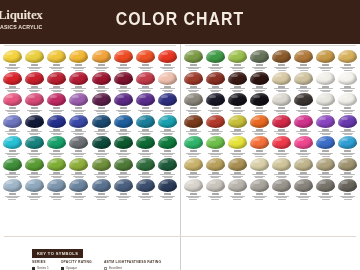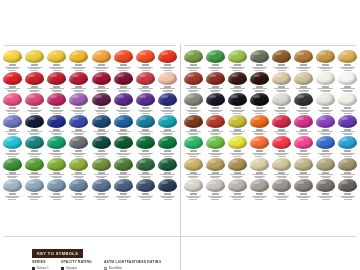--- a/index.html
+++ b/index.html
@@ -116,20 +116,27 @@
 
   .footer-rule{
     position:absolute;left:4px;right:4px;top:236px;height:1px;background:#ded8d1;
   }
 </style>
 </head>
 <body>
 
 <div id="root">
 
+  <div class="header">
+    <div class="brand">
+      <div class="brand-word">Liquitex</div>
+      <div class="brand-sub">BASICS ACRYLIC</div>
+    </div>
+    <div class="title">COLOR CHART</div>
+  </div>
 
   <div class="panels">
     <div class="panel left" id="panel-left">
       <div class="panel-top-rule"></div>
     <div class="row">
           <div class="cell">
             <div class="blob" style="background: rgb(244, 210, 60);"></div>
             <div class="cap">
               <div class="glyph"></div>
               <div class="ln w1"></div>

